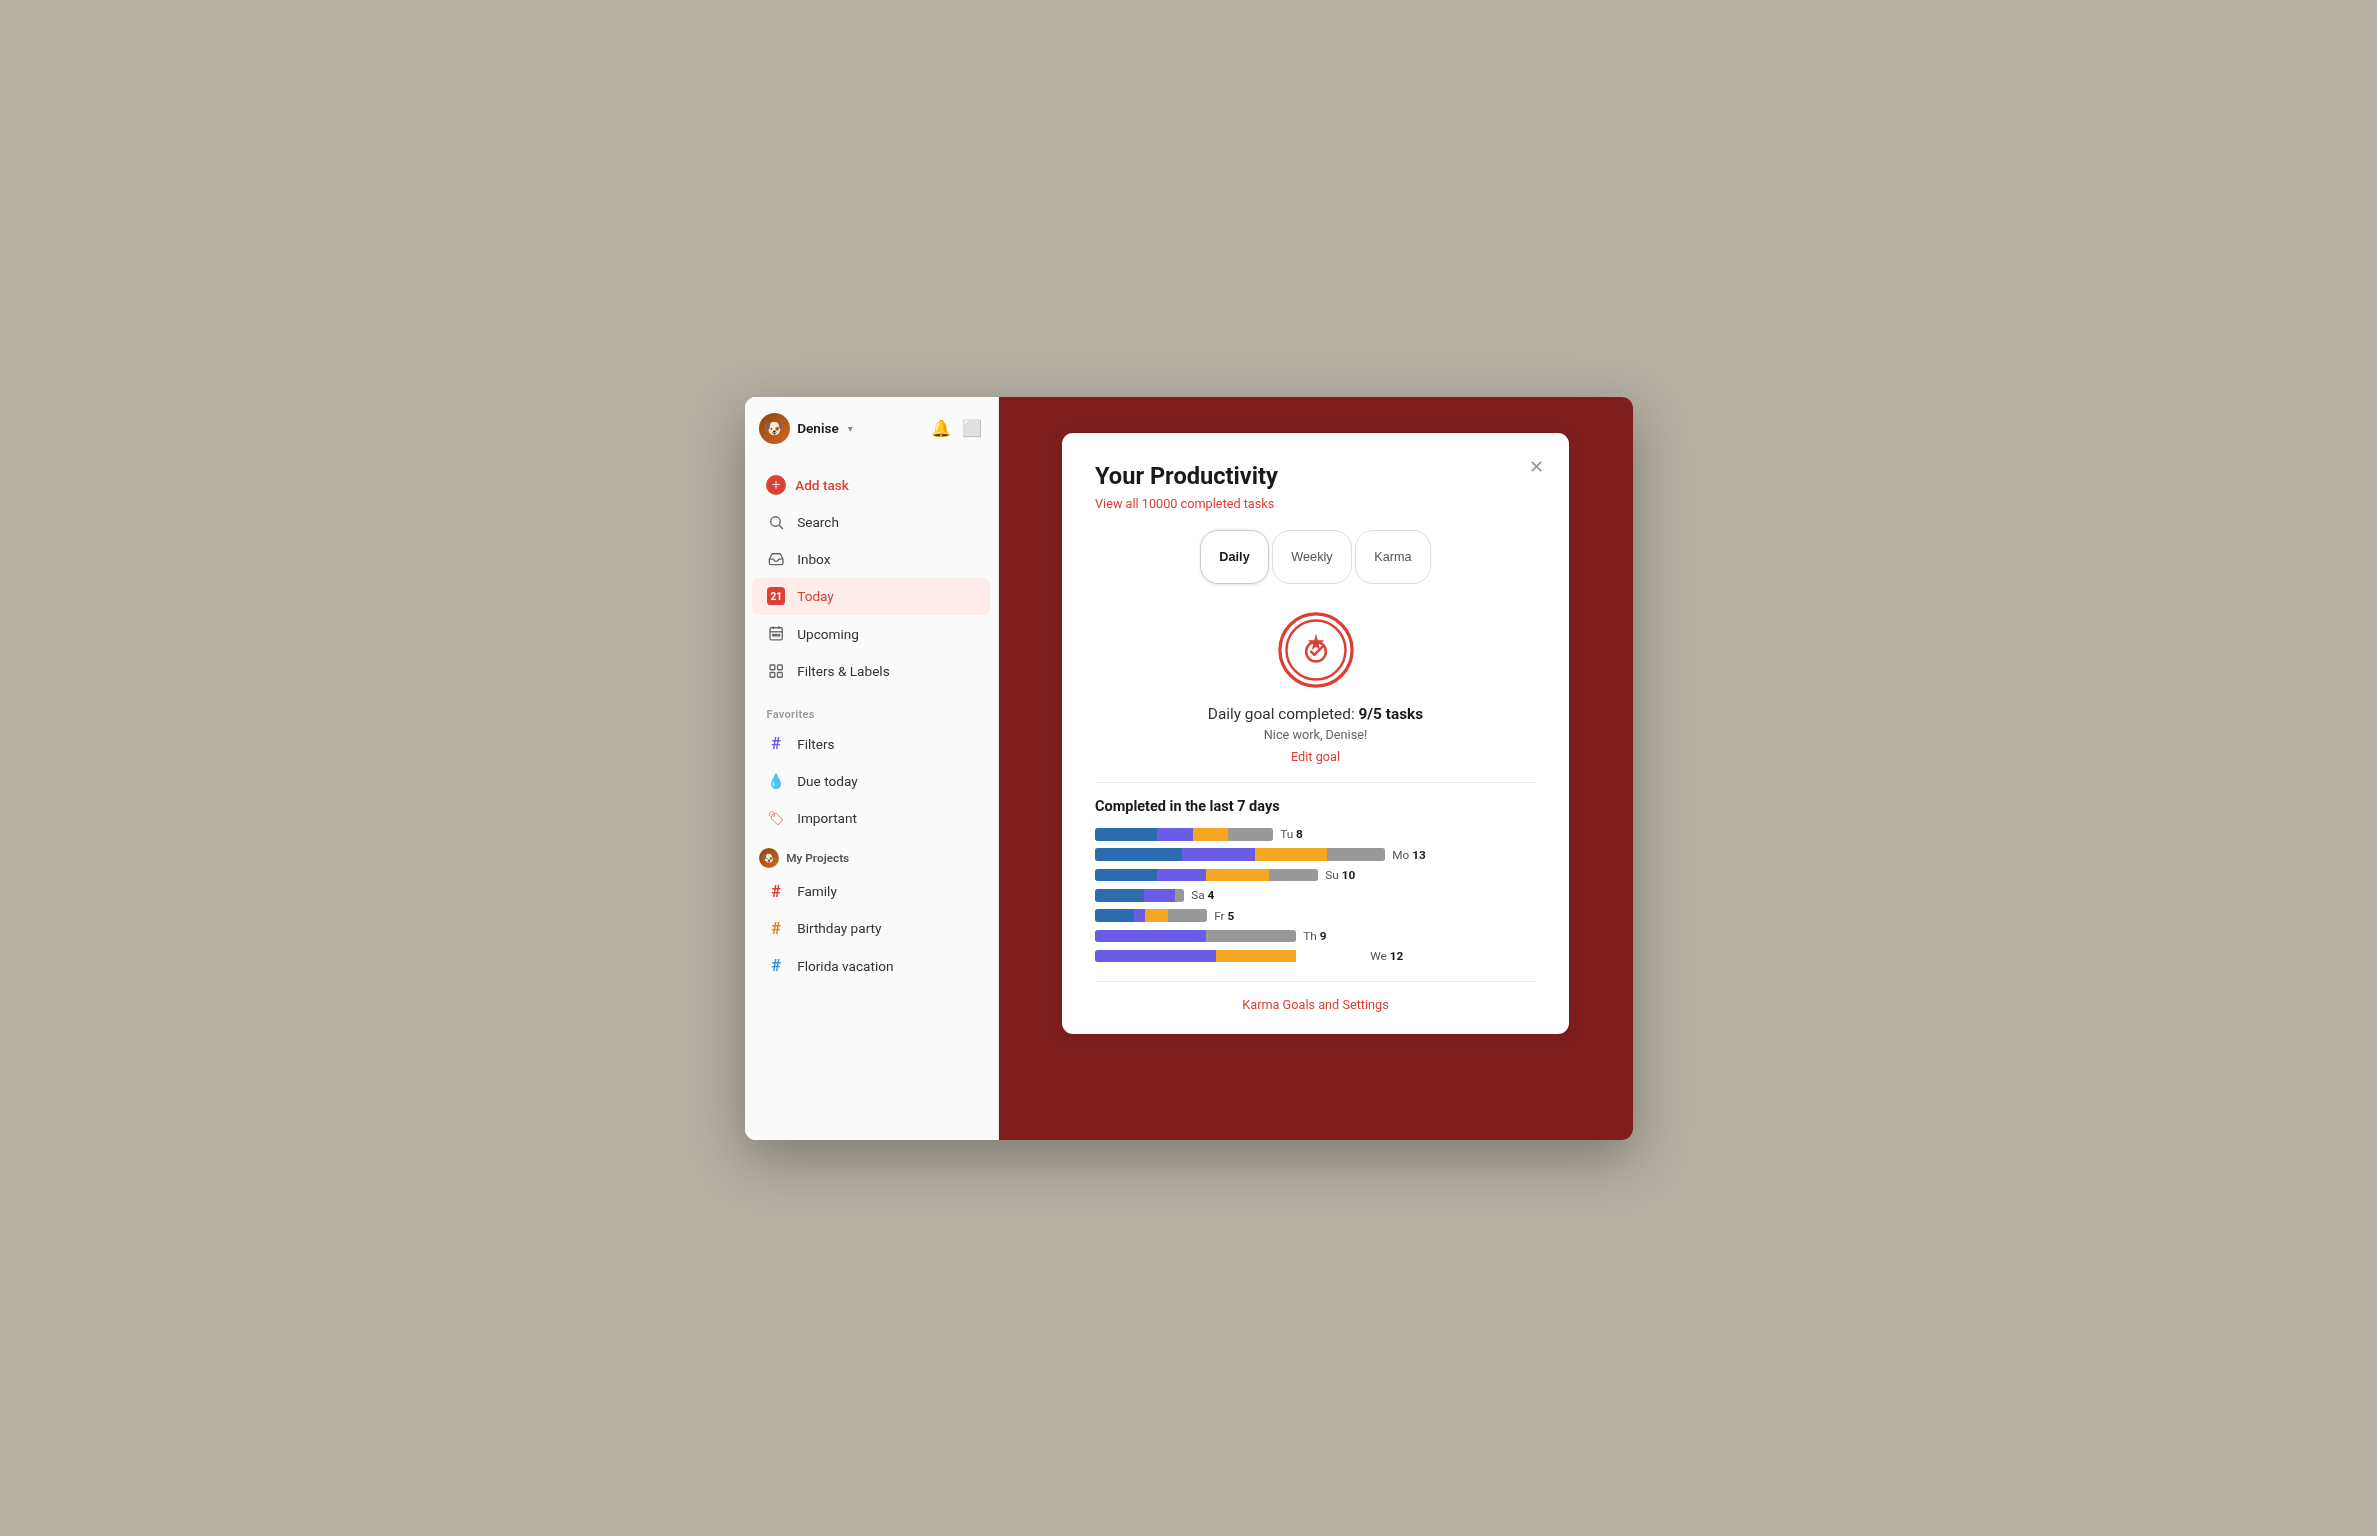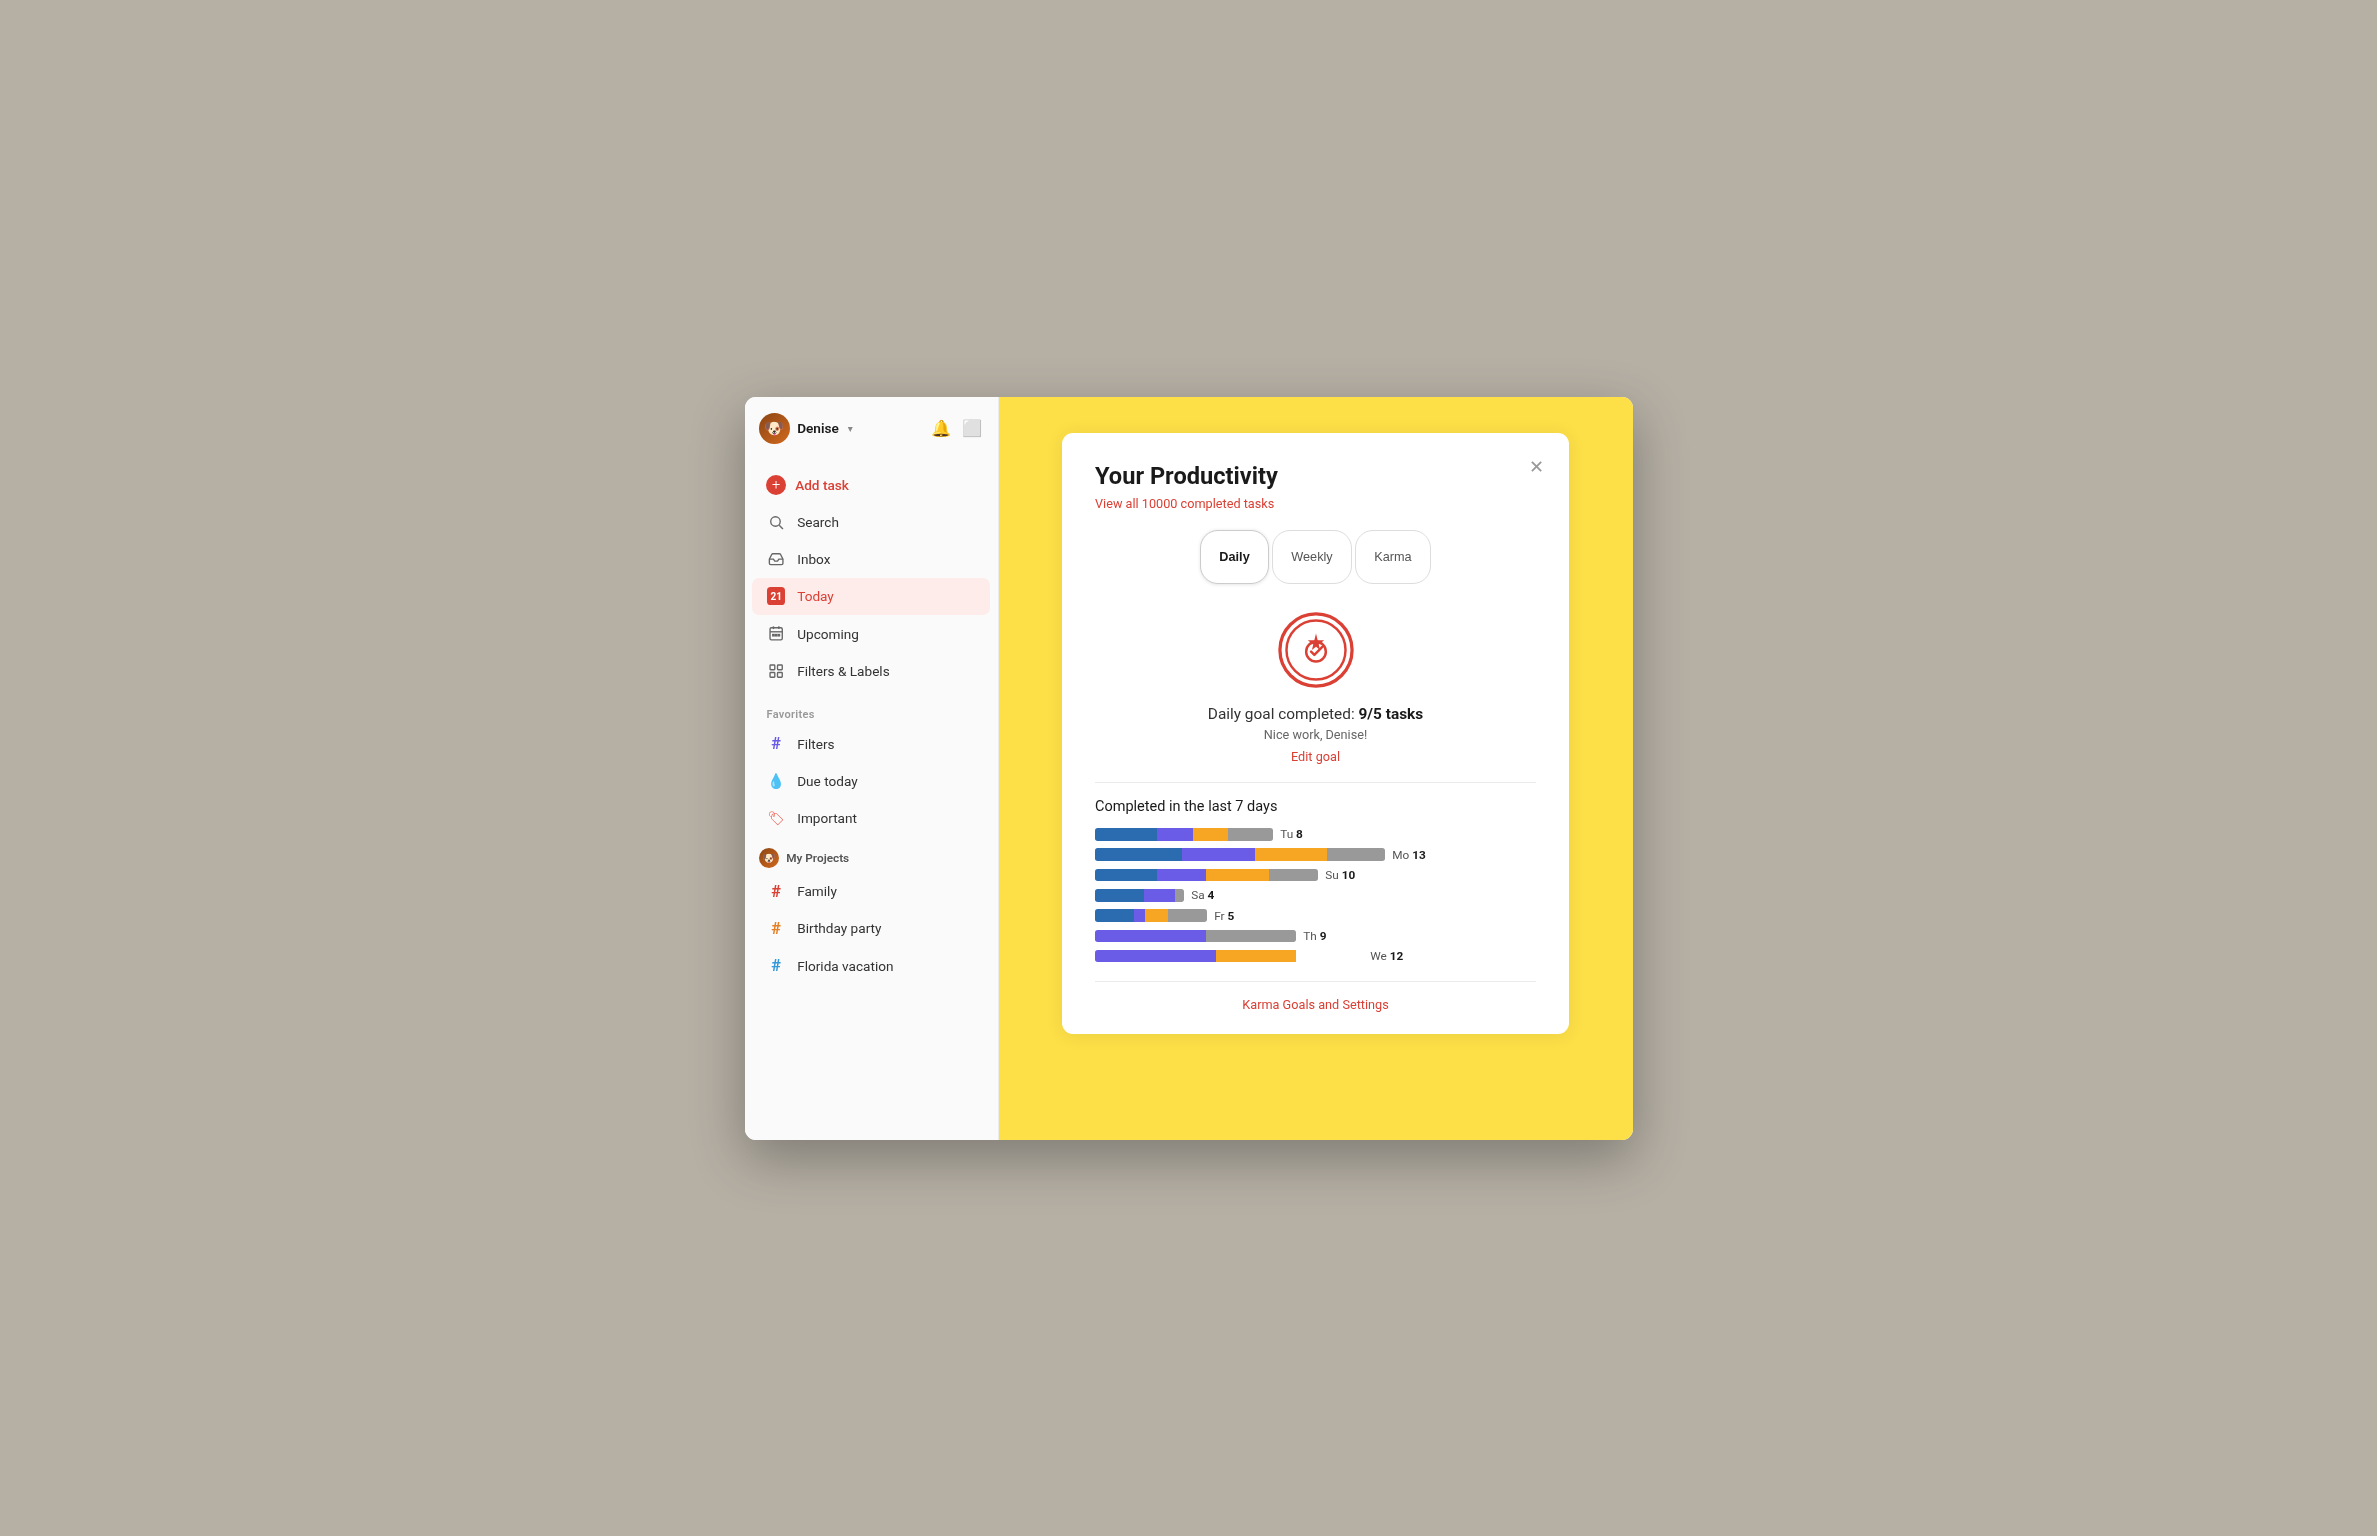--- a/index.html
+++ b/index.html
@@ -151,21 +151,21 @@
     .projects-label {
       font-size: 11.8px;
       font-weight: 600;
       color: #555;
       text-align: right;
     }
 
     
     .main-content {
       flex: 1;
-      background: #fde047;
+      background: #7f1d1d;
       display: flex;
       align-items: flex-start;
       justify-content: center;
       padding: 36px 18px;
       overflow: auto;
     }
 
     
     .productivity-card {
       background: #fff;
@@ -261,21 +261,21 @@
     .streak-text {
       text-align: center;
       font-size: 12.2px;
       color: #777;
       line-height: 1.7;
       margin-bottom: 18px;
     }
     
     .chart-title {
       font-size: 14.5px;
-      font-weight: 400;
+      font-weight: 700;
       color: #1a1a1a;
       margin-bottom: 12.7px;
     }
     .bar-row {
       display: flex;
       align-items: center;
       margin-bottom: 6.3px;
       gap: 7.2px;
     }
     .bar-track {

